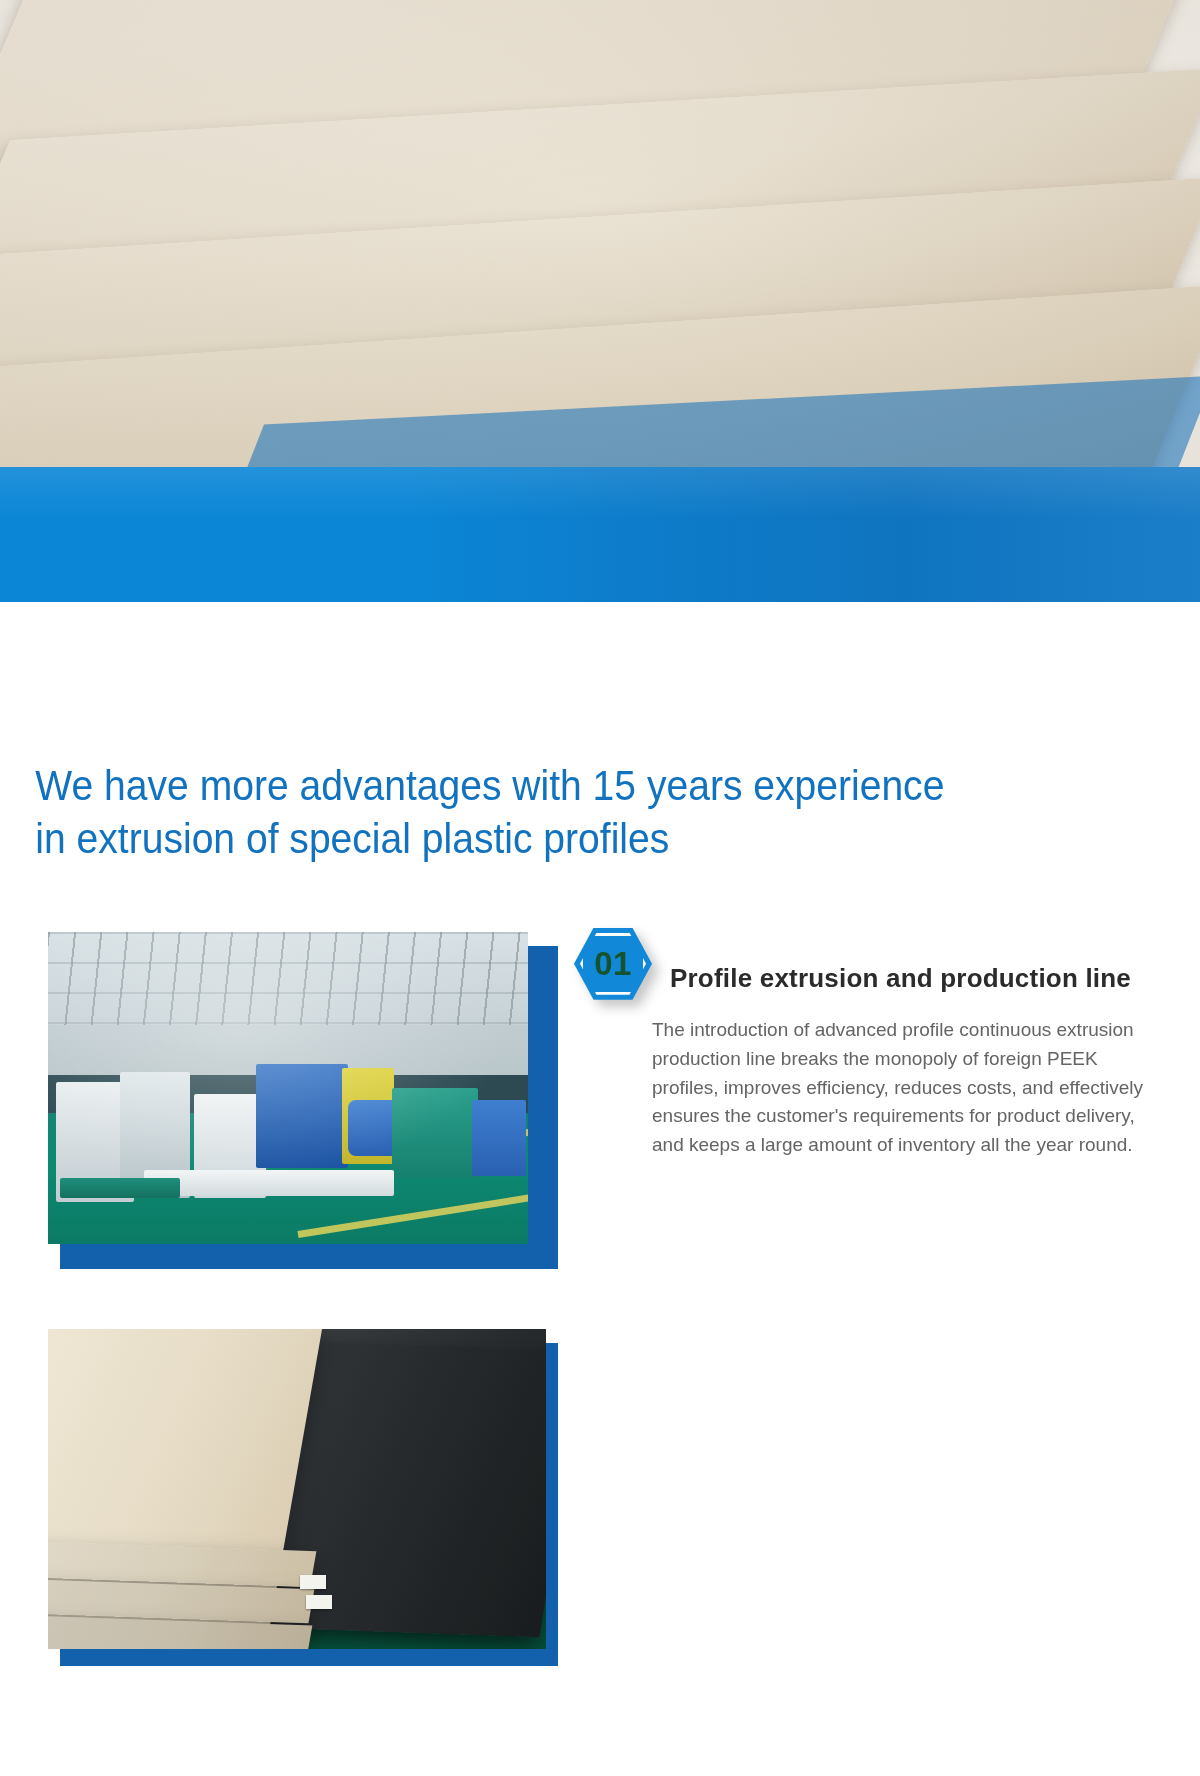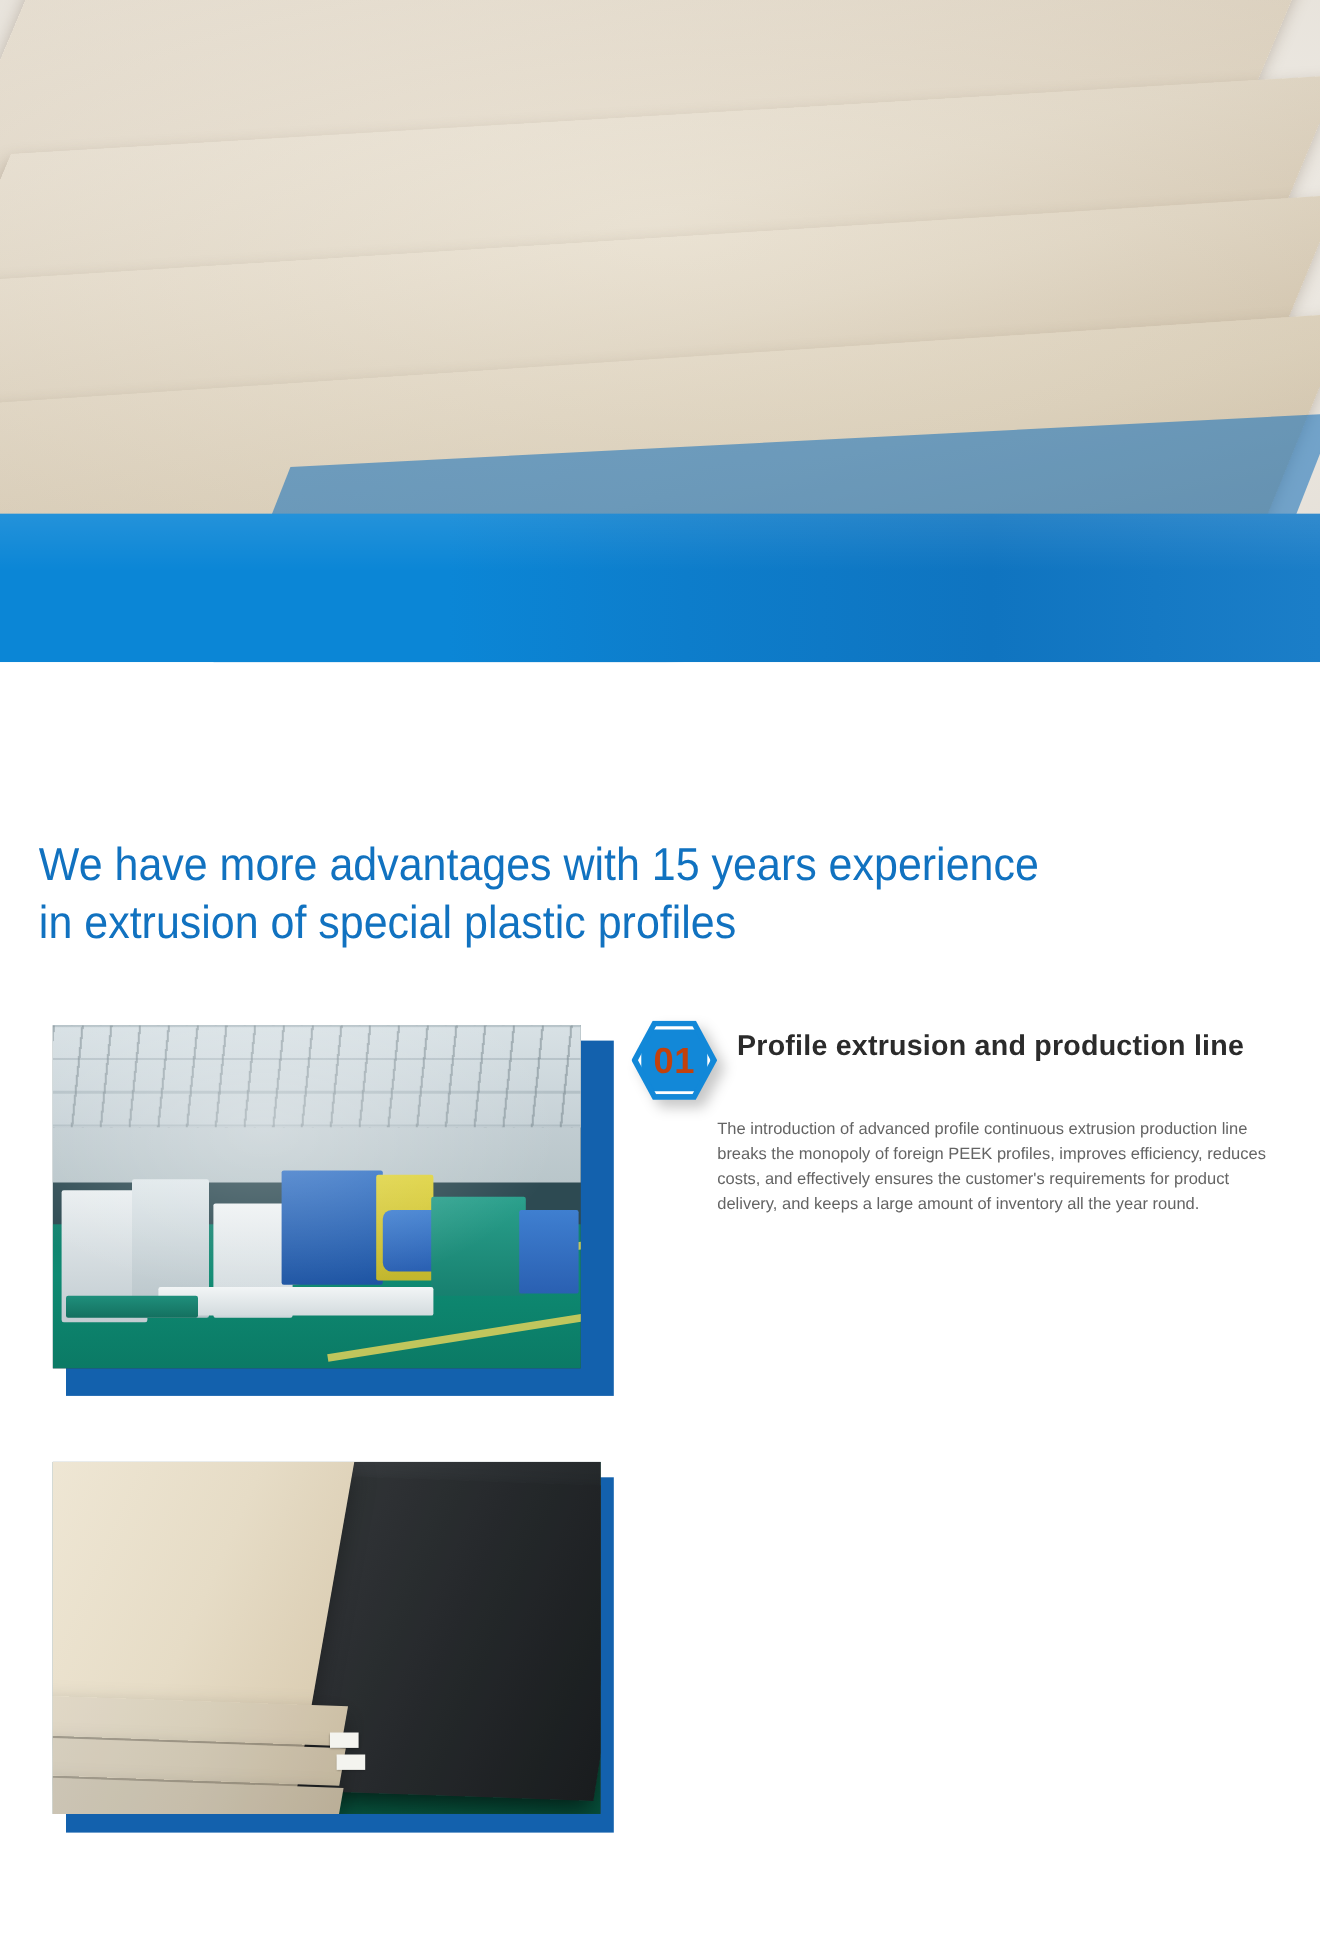--- a/index.html
+++ b/index.html
@@ -260,41 +260,42 @@
     background: #1288d8;
     clip-path: polygon(25% 0%, 75% 0%, 100% 50%, 75% 100%, 25% 100%, 0% 50%);
     box-shadow: 0 0 0 3px #ffffff inset;
   }
   .hexbadge .num {
     position: absolute;
     inset: 0;
     display: flex;
     align-items: center;
     justify-content: center;
-    color: #c2410c;
+    color: #14532d;
     font-size: 33px;
     font-weight: 700;
     font-family: "Liberation Sans", sans-serif;
     letter-spacing: .5px;
   }
 
   .feature-title {
     color: #2b2b2b;
     font-size: 26px;
     font-weight: 700;
     line-height: 1.3;
     padding-top: 6px;
     letter-spacing: .2px;
+    margin-top: 28px;
   }
 
   .feature-body {
     margin-top: 16px;
     padding-left: 78px;
     color: #646464;
-    font-size: 15px;
+    font-size: 19px;
     line-height: 1.52;
   }
 
   .feature-02 .copy { padding-left: 0; padding-right: 16px; }
   .feature-02 .feature-body { padding-left: 70px; padding-right: 10px; }
   .feature-02 .badge-row { padding-left: 16px; }
   .feature-02 .feature-title { padding-top: 16px; }
 
   .spacer-bottom { height: 40px; }
 </style>

